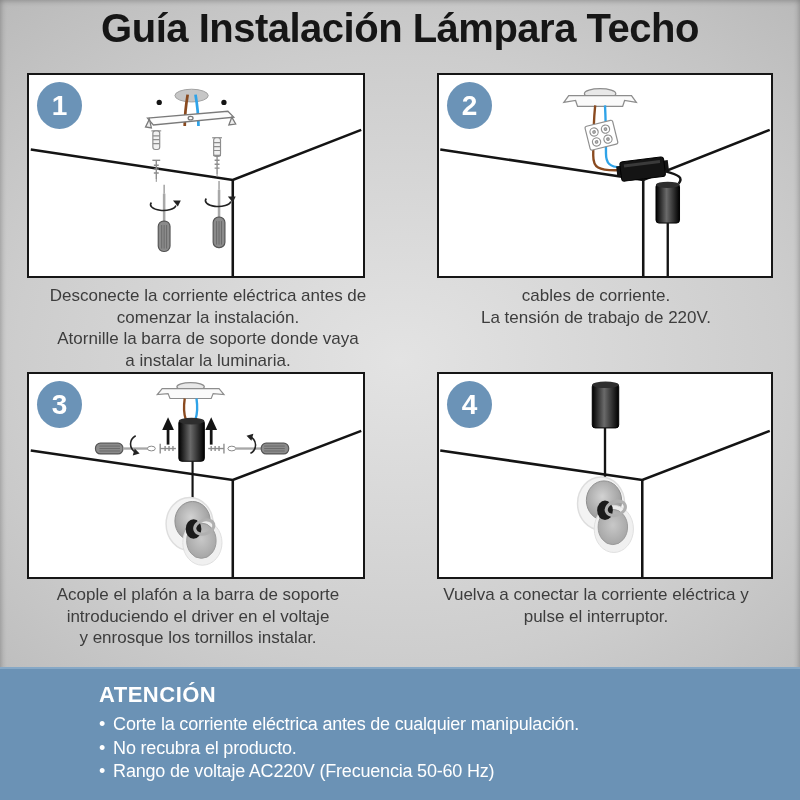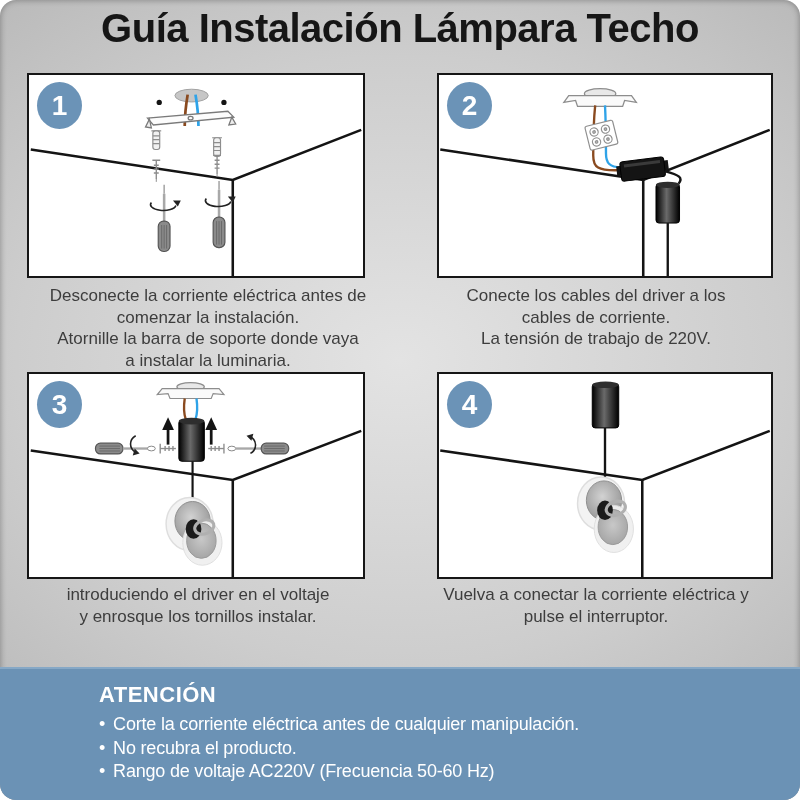--- a/index.html
+++ b/index.html
@@ -3,21 +3,20 @@
 <meta charset="utf-8">
 <style>
   html,body{margin:0;padding:0;}
   .page{
     position:relative;
     width:800px;height:800px;
     overflow:hidden;
     background:radial-gradient(ellipse 120% 95% at 50% 45%, #e3e3e3 0%, #cdcdcd 40%, #a8a8a8 85%, #959595 100%);
     box-shadow:inset 0 0 6px rgba(0,0,0,.35);
     font-family:"Liberation Sans", sans-serif;
-    border-radius:16px;
   }
   .title{
     position:absolute;left:0;top:6px;width:100%;
     text-align:center;margin:0;
     font-size:40px;font-weight:bold;color:#161616;letter-spacing:-.5px;
   }
   .panel{
     position:absolute;
     background:#ffffff;
     border:2px solid #161616;
@@ -279,25 +278,25 @@
     </svg>
   </section>
 
   <div class="caption c1">
     <div>Desconecte la corriente eléctrica antes de</div>
     <div>comenzar la instalación.</div>
     <div>Atornille la barra de soporte donde vaya</div>
     <div>a instalar la luminaria.</div>
   </div>
   <div class="caption c2">
-    <div>Conecte los cables del driver a los</div>
     <div>cables de corriente.</div>
     <div>La tensión de trabajo de 220V.</div>
   </div>
   <div class="caption c3">
+    <div>Acople el plafón a la barra de soporte</div>
     <div>introduciendo el driver en el voltaje</div>
     <div>y enrosque los tornillos instalar.</div>
   </div>
   <div class="caption c4">
     <div>Vuelva a conectar la corriente eléctrica y</div>
     <div>pulse el interruptor.</div>
   </div>
 
   <footer class="attention">
     <div class="att-heading">ATENCIÓN</div>

